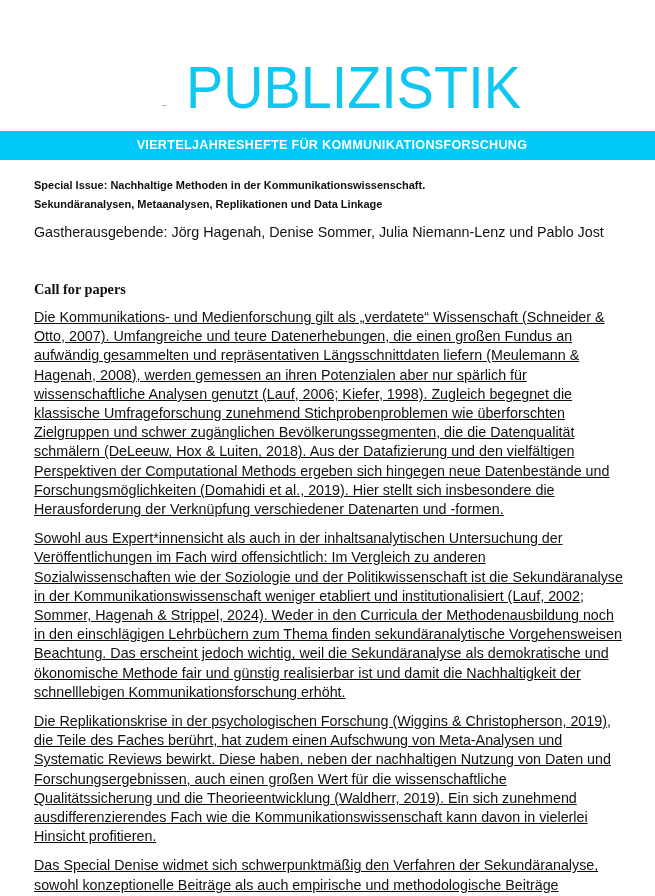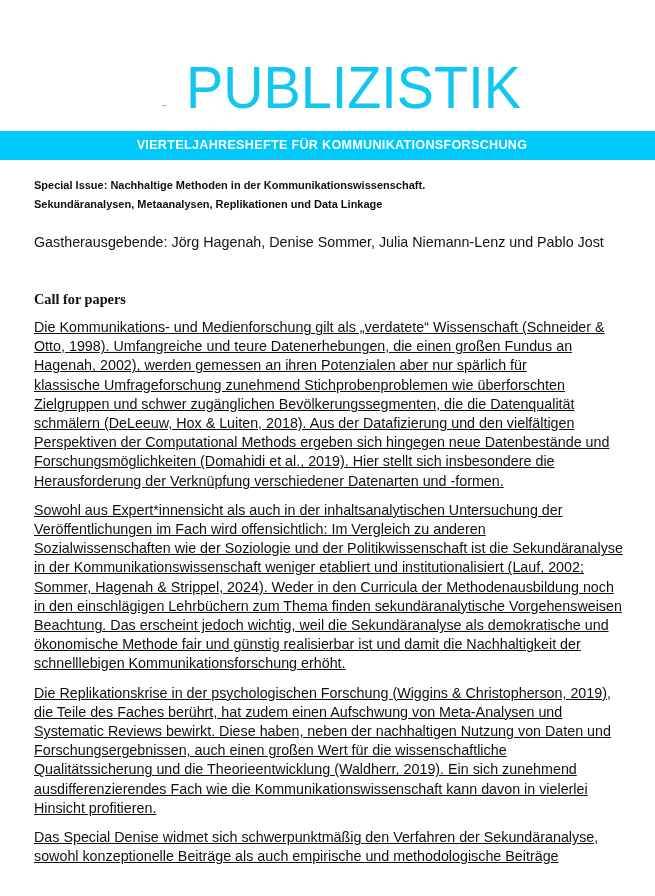--- a/index.html
+++ b/index.html
@@ -4,21 +4,21 @@
 <style>
   html, body { margin: 0; padding: 0; background: #ffffff; }
   body { width: 655px; height: 896px; overflow: hidden; position: relative; font-family: "Liberation Sans", sans-serif; color: #111111; }
   .masthead { position: absolute; left: 0; top: 0; width: 655px; height: 147px; }
   .masthead-title { position: absolute; left: 186px; top: 58px; font-family: "Liberation Sans", sans-serif; font-size: 60px; line-height: 60px; letter-spacing: 0px; color: #12c6f2; font-weight: normal; transform: scaleX(0.93); transform-origin: left top; white-space: nowrap; }
   .masthead-dash { position: absolute; left: 162px; top: 105px; width: 5px; height: 1px; background: #9fb6c4; }
   .banner { position: absolute; left: 0; top: 131px; width: 655px; height: 29px; background: #00c8f8; }
   .banner-text { position: absolute; left: 9px; right: 0; top: 0; height: 29px; line-height: 29px; text-align: center; color: #ffffff; font-weight: bold; font-size: 12.6px; letter-spacing: 0.3px; white-space: nowrap; }
   .content { position: absolute; left: 34px; top: 176px; width: 600px; }
   .si-title { font-weight: bold; font-size: 11px; line-height: 19px; margin: 0; }
-  .editors { font-size: 14.3px; line-height: 19px; margin: 19px 0 0 0; }
+  .editors { font-size: 14.3px; line-height: 19px; margin: 9px 0 0 0; }
   .cfp { font-weight: bold; font-size: 14.3px; line-height: 19px; margin: 38px 0 0 0; font-family: Liberation Serif, serif; }
   .para { font-size: 14.3px; line-height: 19.2px; margin: 10px 0 0 0; text-decoration: underline; }
   .para.first { margin-top: 9px; }
   .line { display: block; white-space: nowrap; }
 </style>
 </head>
 <body>
 
 <div class="masthead">
   <div class="masthead-dash"></div>
@@ -33,22 +33,24 @@
     <span class="line">Special Issue: Nachhaltige Methoden in der Kommunikationswissenschaft.</span>
     <span class="line">Sekundäranalysen, Metaanalysen, Replikationen und Data Linkage</span>
   </h1>
   <p class="editors">Gastherausgebende: Jörg Hagenah, Denise Sommer, Julia Niemann-Lenz und Pablo Jost</p>
 
   <h2 class="cfp">Call for papers</h2>
 
   <div id="paragraphs">
       <p class="para first">
         <span class="line">Die Kommunikations- und Medienforschung gilt als „verdatete“ Wissenschaft (Schneider &amp;</span>
-        <span class="line">Otto, 1998). Umfangreiche und teure Datenerhebungen, die einen großen Fundus an</span>
-        <span class="line">Hagenah, 2002), werden gemessen an ihren Potenzialen aber nur spärlich für</span>
+        <span class="line">Otto, 2007). Umfangreiche und teure Datenerhebungen, die einen großen Fundus an</span>
+        <span class="line">aufwändig gesammelten und repräsentativen Längsschnittdaten liefern (Meulemann &amp;</span>
+        <span class="line">Hagenah, 2008), werden gemessen an ihren Potenzialen aber nur spärlich für</span>
+        <span class="line">wissenschaftliche Analysen genutzt (Lauf, 2006; Kiefer, 1998). Zugleich begegnet die</span>
         <span class="line">klassische Umfrageforschung zunehmend Stichprobenproblemen wie überforschten</span>
         <span class="line">Zielgruppen und schwer zugänglichen Bevölkerungssegmenten, die die Datenqualität</span>
         <span class="line">schmälern (DeLeeuw, Hox &amp; Luiten, 2018). Aus der Datafizierung und den vielfältigen</span>
         <span class="line">Perspektiven der Computational Methods ergeben sich hingegen neue Datenbestände und</span>
         <span class="line">Forschungsmöglichkeiten (Domahidi et al., 2019). Hier stellt sich insbesondere die</span>
         <span class="line">Herausforderung der Verknüpfung verschiedener Datenarten und -formen.</span>
       </p>
       <p class="para">
         <span class="line">Sowohl aus Expert*innensicht als auch in der inhaltsanalytischen Untersuchung der</span>
         <span class="line">Veröffentlichungen im Fach wird offensichtlich: Im Vergleich zu anderen</span>

